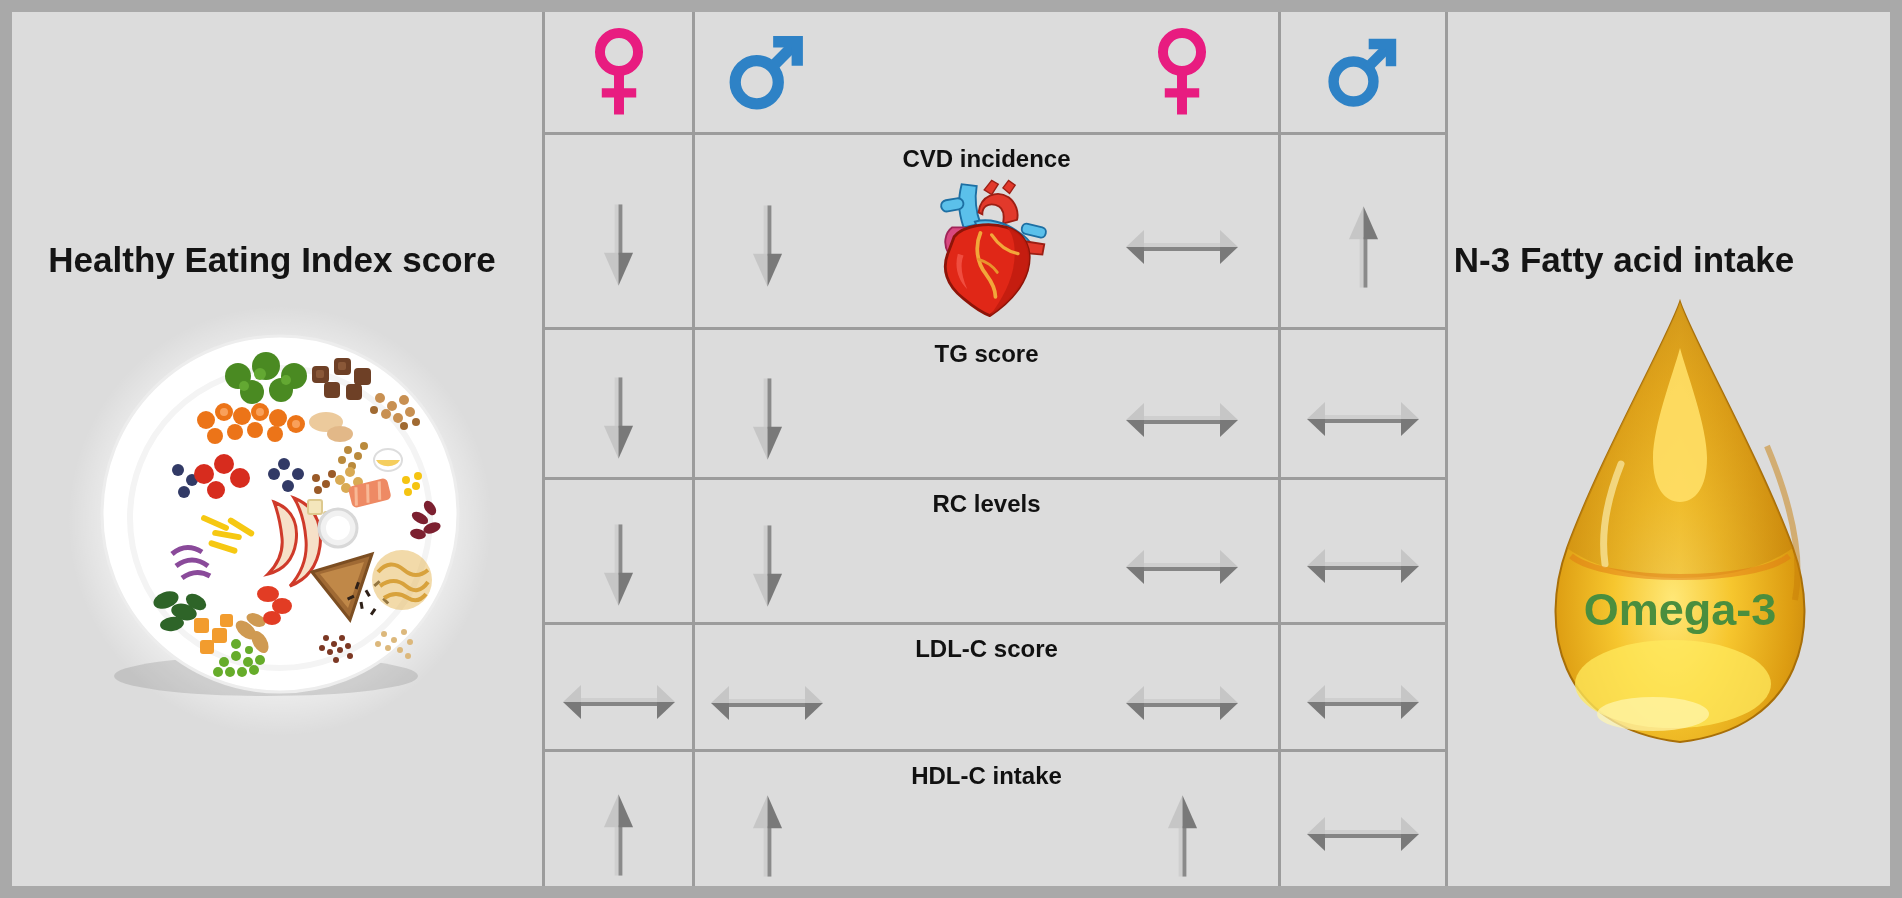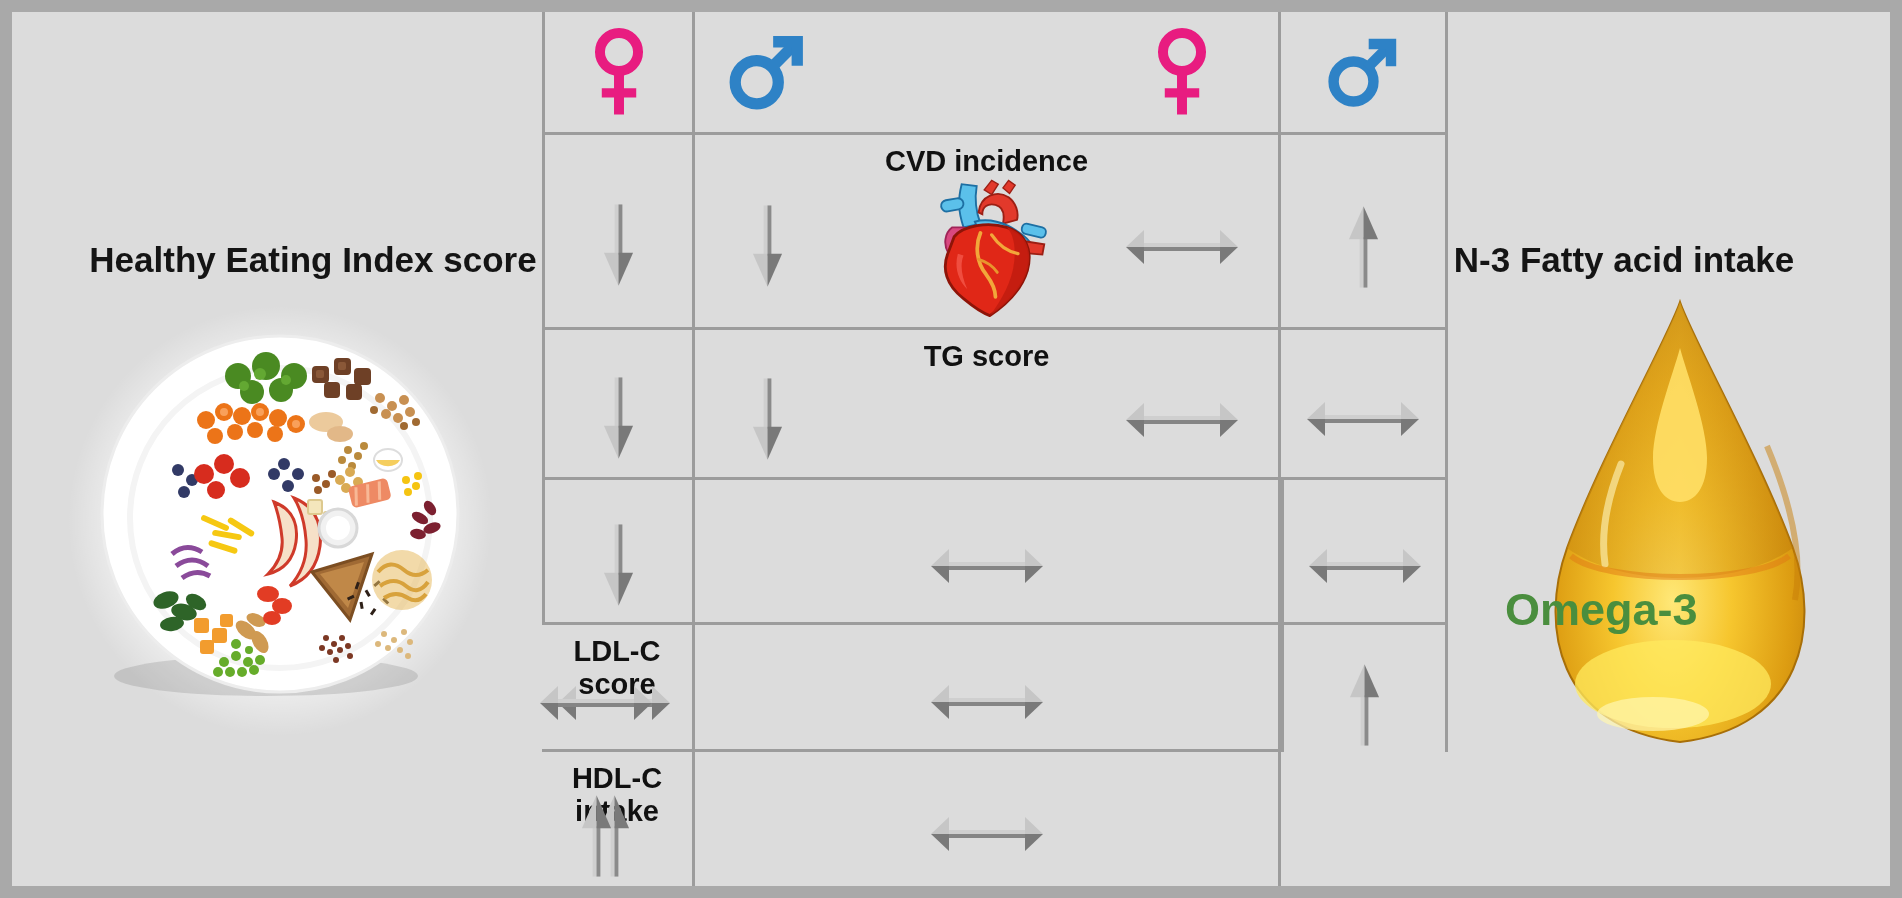--- a/index.html
+++ b/index.html
@@ -1,35 +1,35 @@
 <!DOCTYPE html>
 <html><head>
 <meta charset="utf-8">
 <style>
   html,body{margin:0;padding:0;background:#ffffff;font-family:"Liberation Sans",sans-serif;}
   .figure{position:relative;width:1902px;height:898px;box-sizing:border-box;
           border:12px solid #a9a9a9;background:#dcdcdc;overflow:hidden;}
   .panel-title{position:absolute;font-weight:bold;font-size:35px;color:#141414;
                text-align:center;letter-spacing:0px;}
-  #title-left{left:0px;top:228px;width:520px;padding-left:41px;}
+  #title-left{left:0px;top:228px;width:520px;}
   #title-right{left:1392px;top:228px;width:440px;}
 
   
   .tbl{position:absolute;left:530px;top:0px;width:906px;height:874px;
        display:grid;grid-template-columns:153px 586px 167px;
        grid-template-rows:123px 195px 150px 145px 127px 134px;
        box-sizing:border-box;}
   .cell{box-sizing:border-box;border-right:3px solid #9c9c9c;border-bottom:3px solid #9c9c9c;
         position:relative;}
   .cell.cA{border-left:3px solid #9c9c9c;}
   .cell.last{border-bottom:none;}
   .cell.narrow{display:flex;align-items:center;justify-content:center;}
   .cell.narrow.body{padding-top:30px;}
   .row-label{position:absolute;top:10px;left:0;right:0;text-align:center;
-             font-weight:bold;font-size:29px;color:#111111;}
+             font-weight:bold;font-size:24px;color:#111111;}
   .pos{position:absolute;top:42px;bottom:10px;display:flex;align-items:center;justify-content:center;width:124px;}
   .pos-male{left:10px;}
   .pos-female{right:34px;}
   .hdr .pos{top:0;bottom:0;}
 
   
   .arrow svg{display:none;}
   .arrow[data-dir="down"] svg.v-down{display:block;}
   .arrow[data-dir="up"]   svg.v-up{display:block;}
   .arrow[data-dir="both"] svg.v-both{display:block;}
@@ -37,21 +37,21 @@
   svg.v-both{width:116px;height:38px;}
 
   
   .plate-wrap{position:absolute;left:76px;top:310px;width:384px;height:400px;}
   .plate-halo{position:absolute;left:-20px;top:-16px;width:424px;height:430px;border-radius:40px;
               background:radial-gradient(closest-side,#ffffff 55%,rgba(255,255,255,0));}
   .plate-wrap svg{position:relative;}
 
   
   .drop-wrap{position:absolute;left:1493px;top:284px;width:350px;height:470px;}
-  .droplet-text{position:absolute;left:0;top:288px;width:100%;text-align:left;
+  .droplet-text{position:absolute;left:0;top:288px;width:100%;text-align:center;
                 font-weight:bold;font-size:45px;color:#4a8e3e;}
 
   .hidden-defs{position:absolute;width:0;height:0;overflow:hidden;}
 </style>
 </head>
 <body>
 
 <svg class="hidden-defs" aria-hidden="true">
   <defs>
     <symbol id="sym-down" viewBox="0 0 34 86">
@@ -463,20 +463,37 @@
       </div>
     </div>
 
     <div class="cell cA narrow body">
       <div class="arrow" data-dir="down">
         <svg class="v-down" viewBox="0 0 34 86">
             <use href="#sym-down"></use>
           </svg>
       </div>
     </div>
+    <div class="cell">
+      <div class="row-label">RC levels</div>
+      <div class="pos pos-male">
+        <div class="arrow" data-dir="down">
+          <svg class="v-down" viewBox="0 0 34 86">
+              <use href="#sym-down"></use>
+            </svg>
+        </div>
+      </div>
+      <div class="pos pos-female">
+        <div class="arrow" data-dir="both">
+          <svg class="v-both" viewBox="0 0 116 38">
+              <use href="#sym-both"></use>
+            </svg>
+        </div>
+      </div>
+    </div>
     <div class="cell narrow body">
       <div class="arrow" data-dir="both">
         <svg class="v-both" viewBox="0 0 116 38">
             <use href="#sym-both"></use>
           </svg>
       </div>
     </div>
 
     <div class="cell cA narrow body">
       <div class="arrow" data-dir="both">

